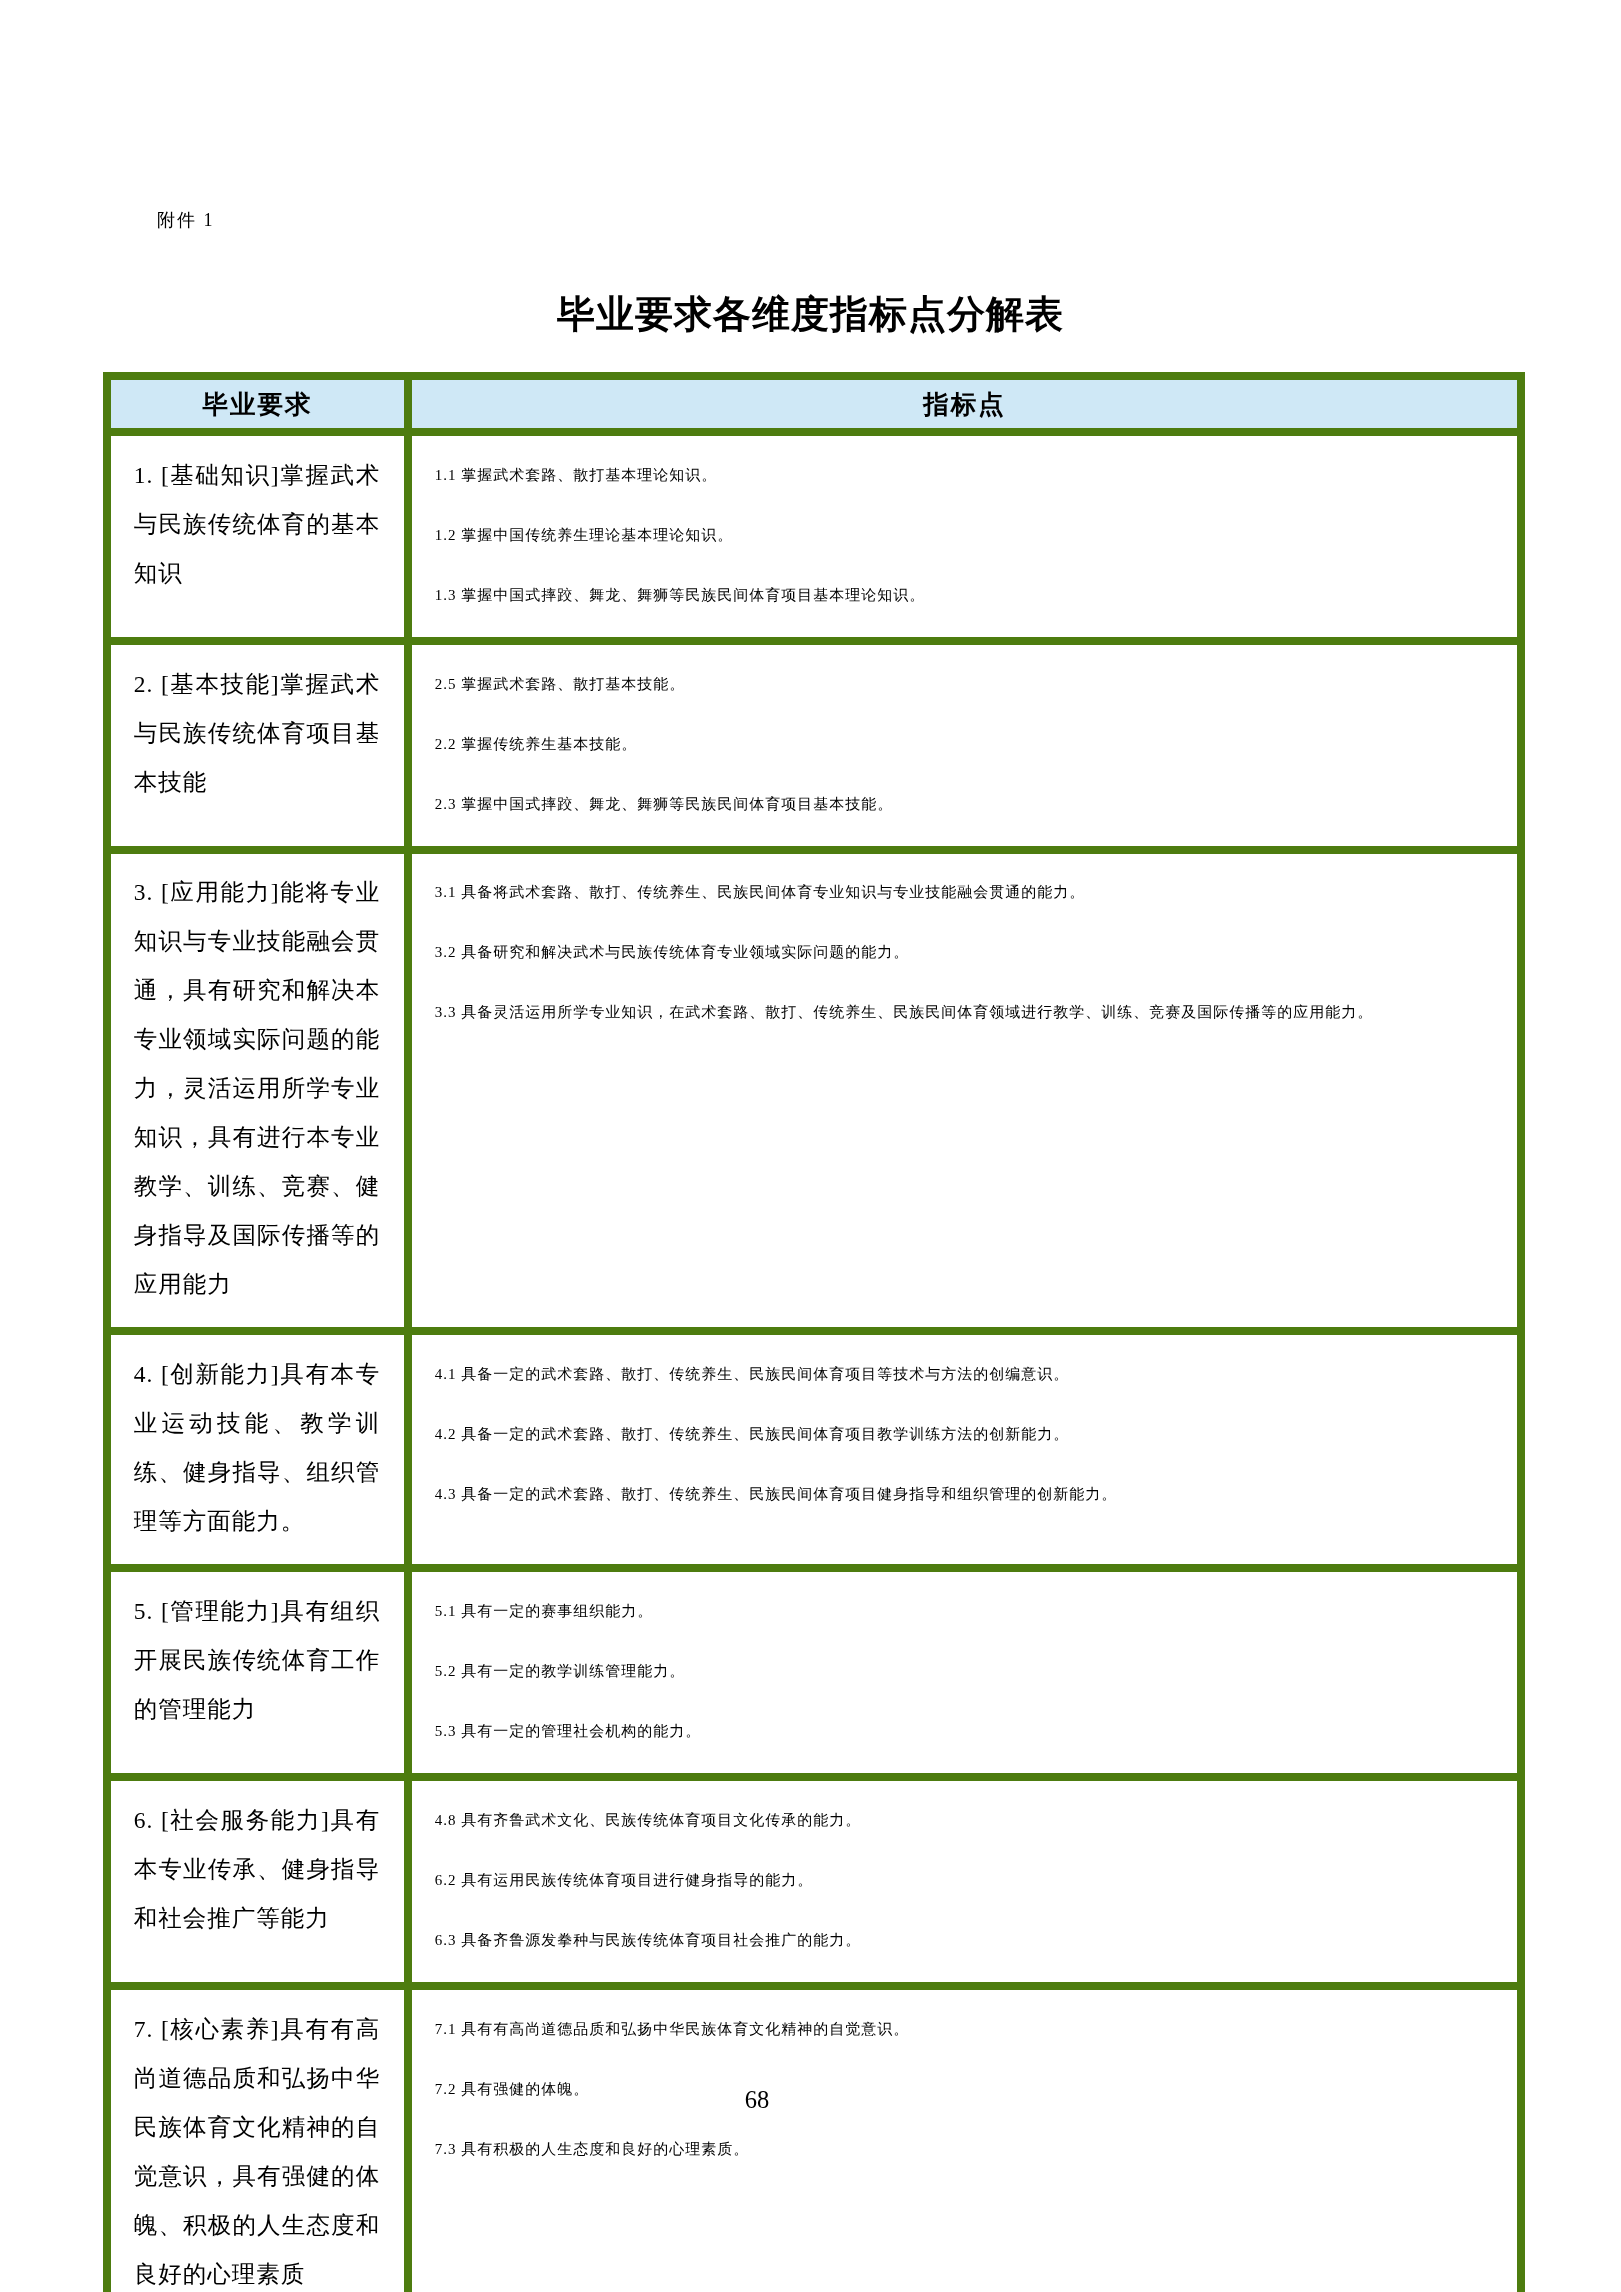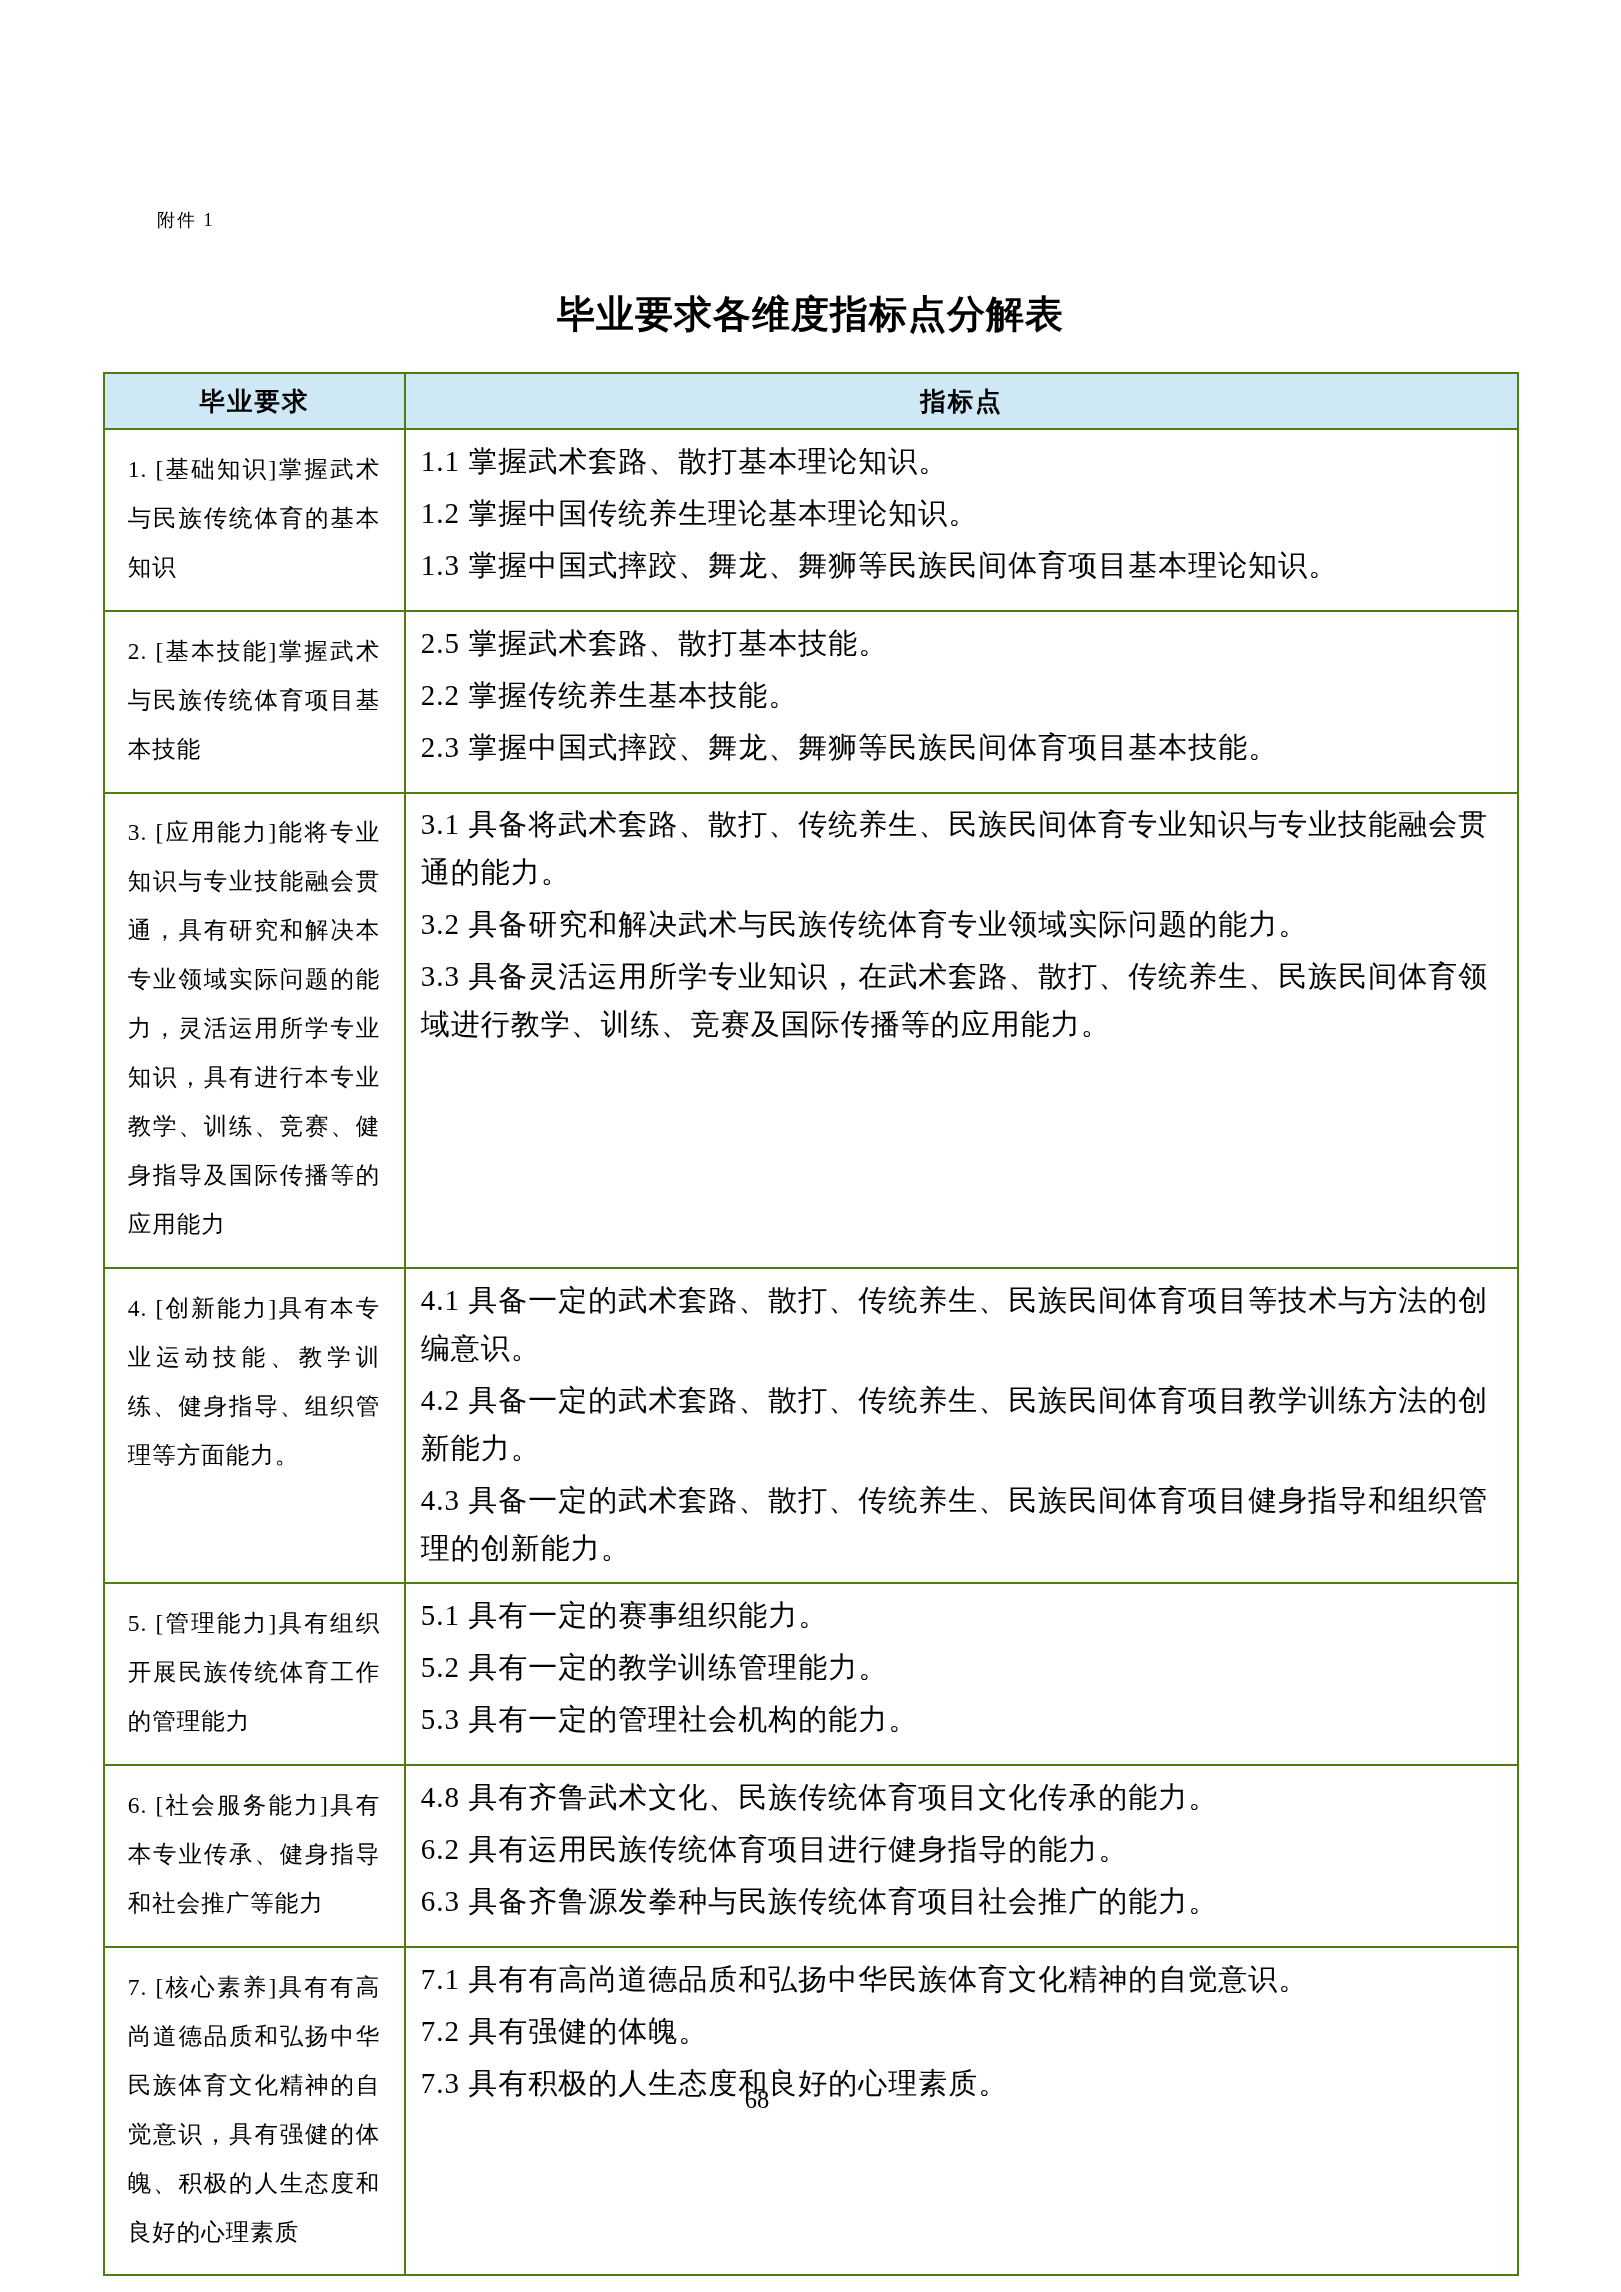--- a/index.html
+++ b/index.html
@@ -35,21 +35,21 @@
 
   table.tbl {
     position: absolute;
     left: 103px;
     top: 372px;
     width: 1414px;
     border-collapse: collapse;
     table-layout: fixed;
   }
   table.tbl th, table.tbl td {
-    border: 2px solid #4d7c0f;
+    border: 8px solid #4d7c0f;
   }
   col.c1 { width: 301px; }
   col.c2 { width: 1113px; }
 
   th.hcell {
     background: #cfe8f6;
     font-size: 25.5px;
     font-weight: bold;
     text-align: center;
     letter-spacing: 2px;
@@ -64,22 +64,22 @@
 
   .req {
     margin: 12px;
     font-size: 23.5px;
     line-height: 49px;
     text-align: justify;
     text-justify: inter-character;
     letter-spacing: 1px;
   }
   .ind {
-    margin: 4px;
-    font-size: 29px;
+    margin: 12px;
+    font-size: 15px;
     line-height: 48px;
     letter-spacing: 1px;
   }
 
   .pageno {
     position: absolute;
     left: 0;
     top: 2086px;
     width: 1514px;
     text-align: center;

